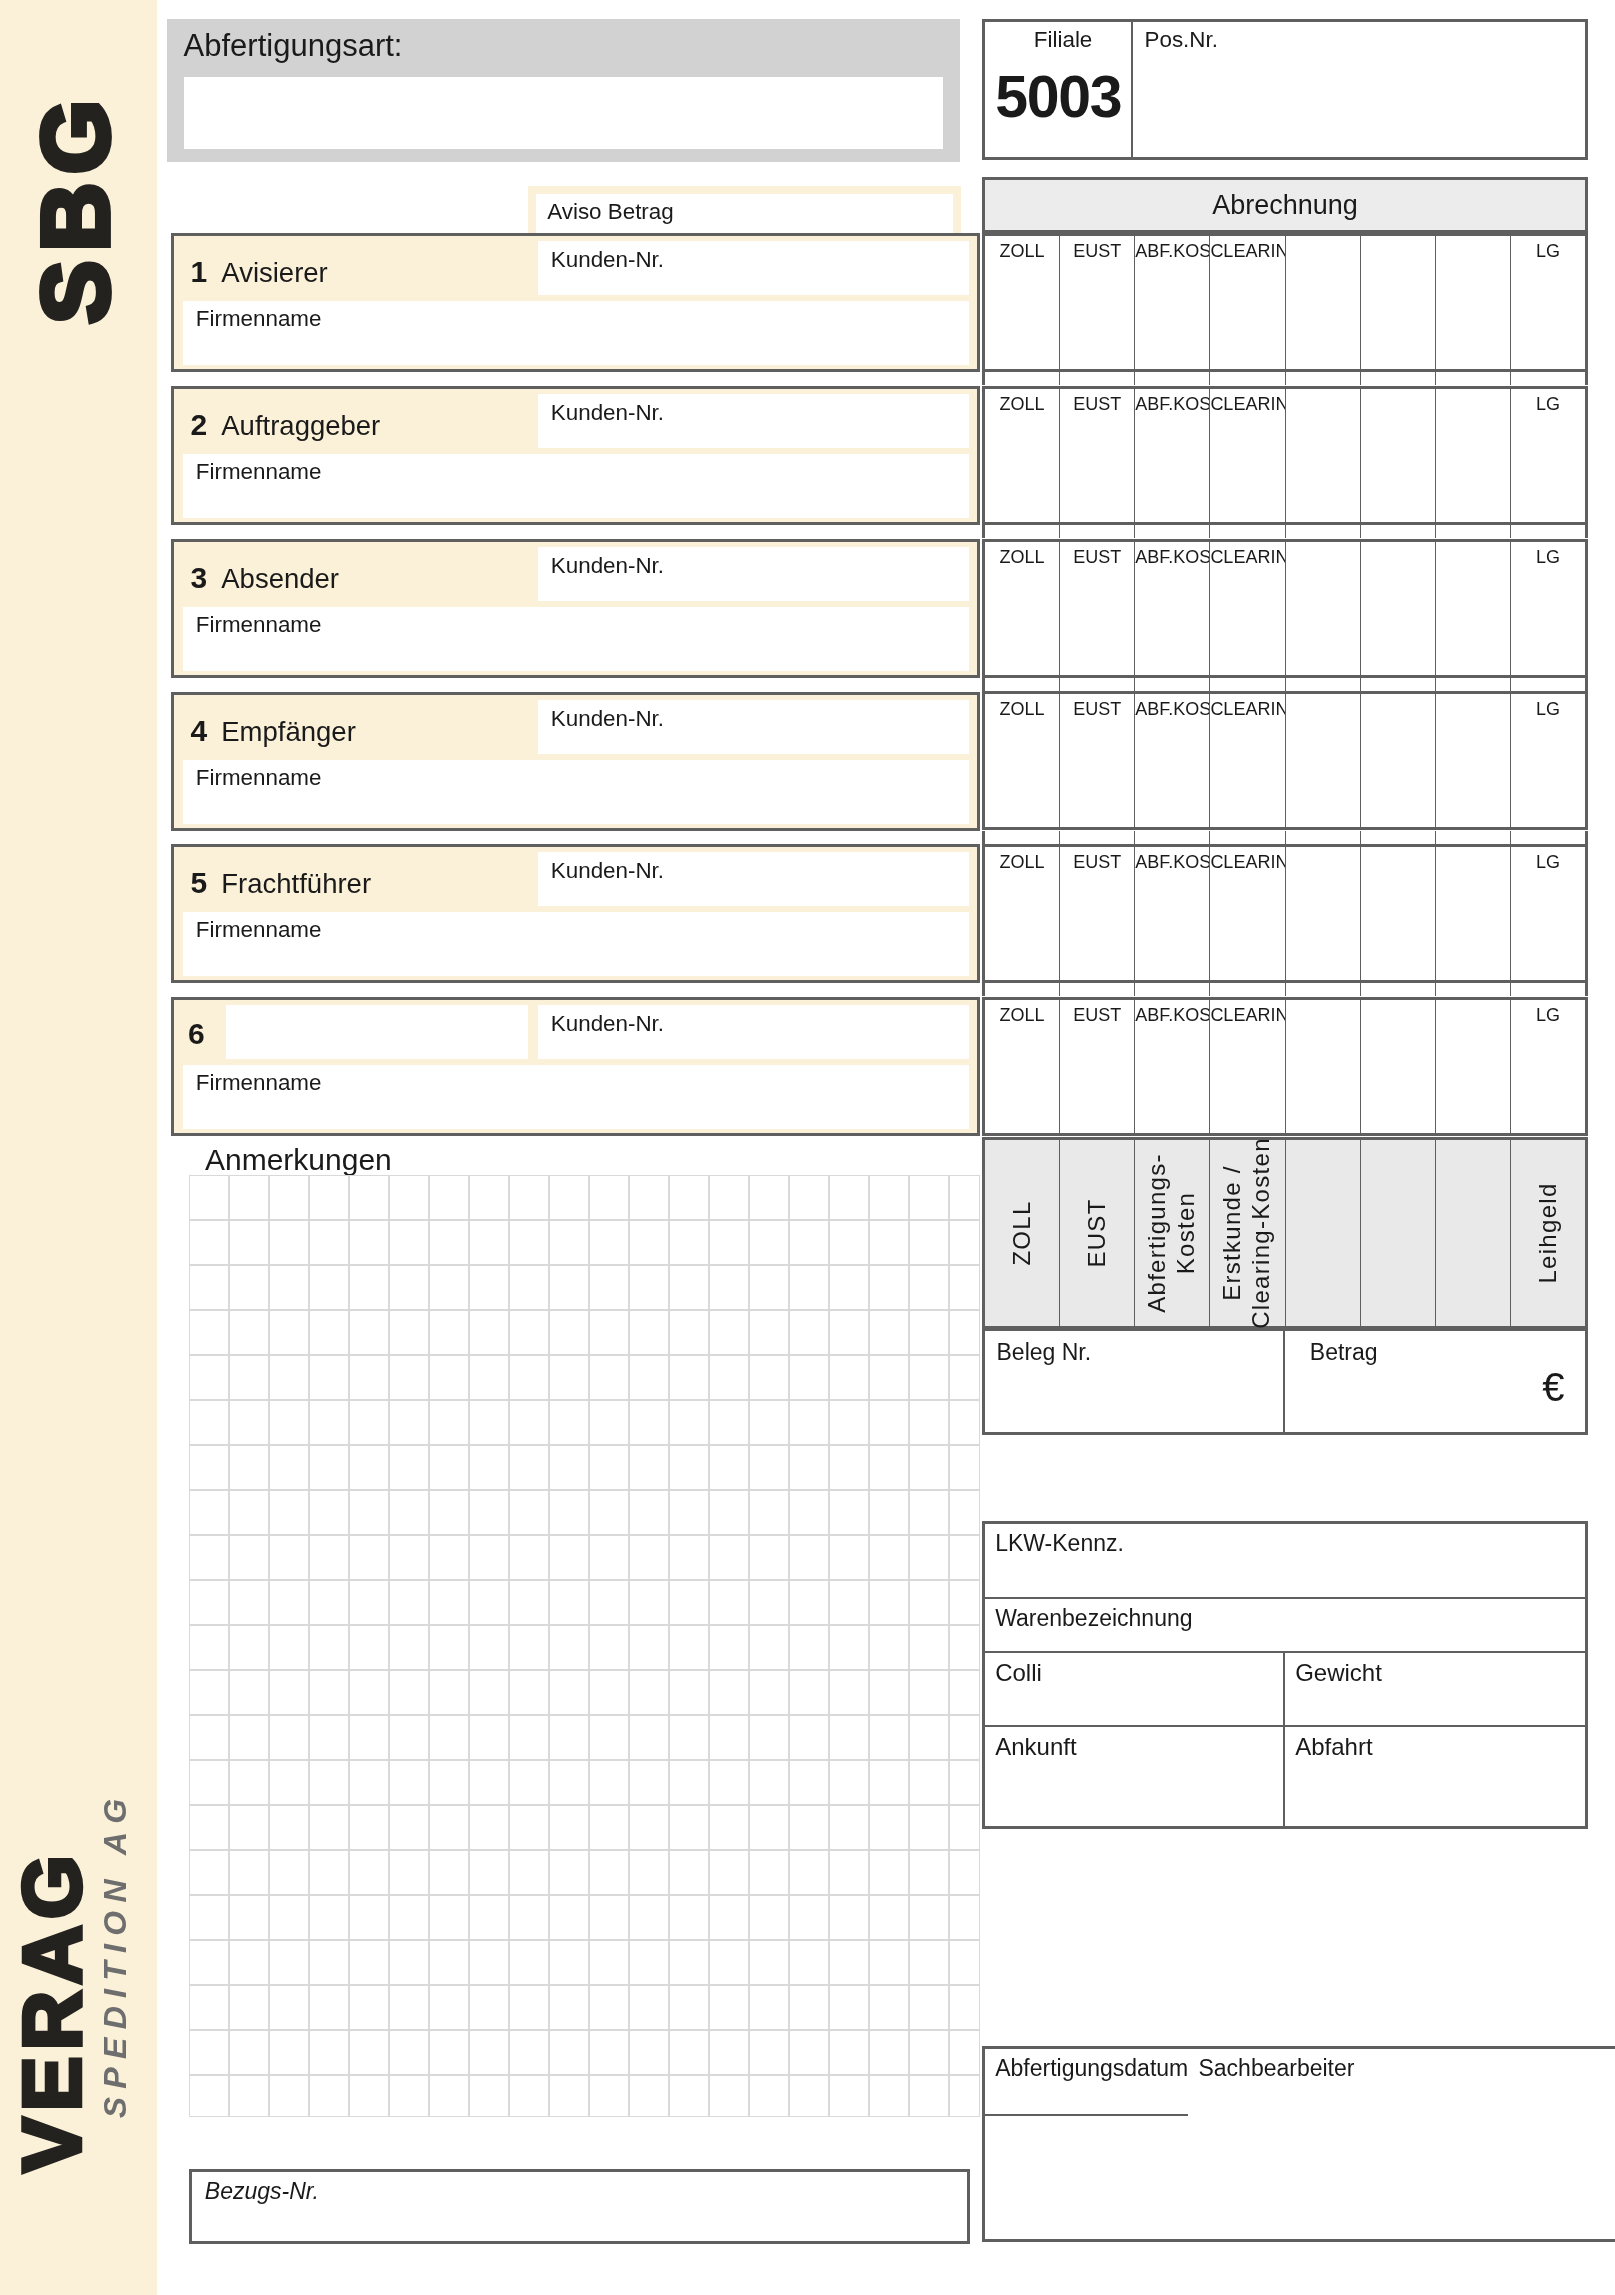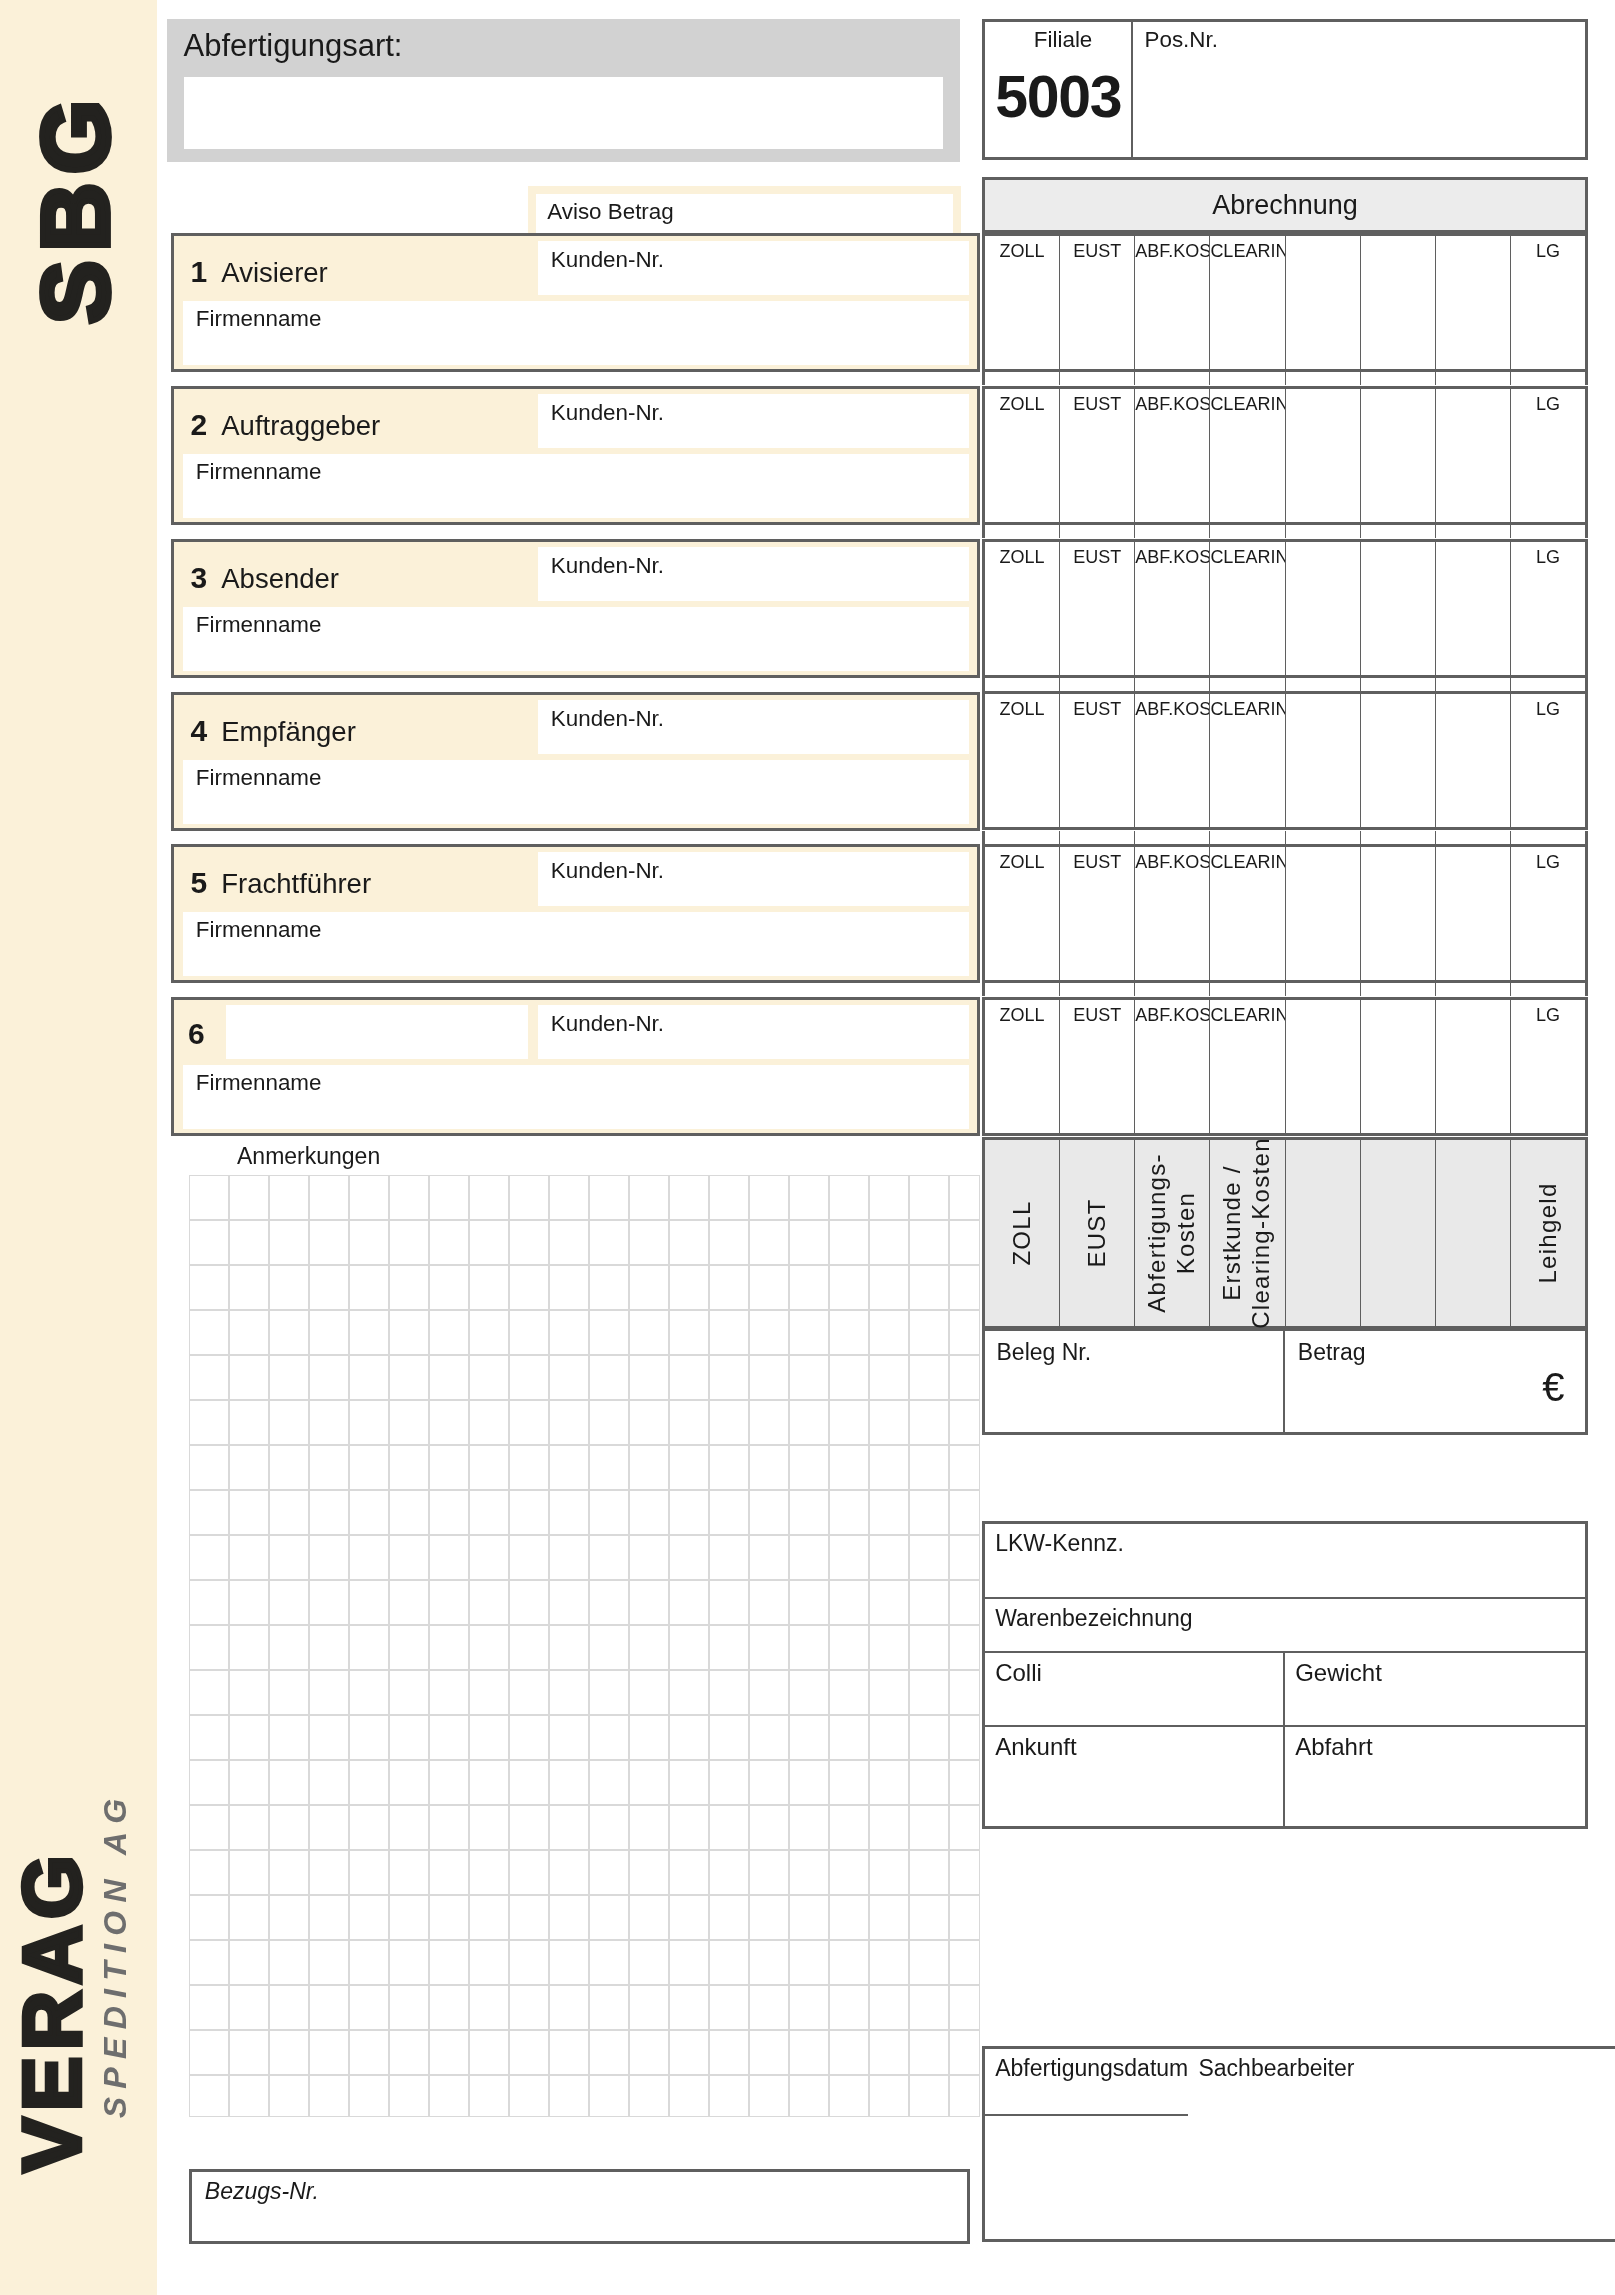--- a/index.html
+++ b/index.html
@@ -79,27 +79,27 @@
     border:3.2px solid var(--border_gray,#5F5F5F);box-sizing:border-box;display:flex;
   }
   .rotcell{flex:1;position:relative;border-right:1.9px solid var(--border_gray,#5F5F5F);}
   .rotcell:last-child{border-right:none;}
   .rot{
     position:absolute;left:50%;top:50%;transform:translate(-50%,-50%) rotate(-90deg);
     font-size:24px;letter-spacing:1.3px;line-height:1.2;text-align:center;white-space:nowrap;
   }
   .beleg-row{
     position:absolute;left:982px;top:1328px;width:606px;height:107px;background:#fff;
-    border:3.2px solid var(--border_gray,#5F5F5F);box-sizing:border-box;display:flex;
+    border:3.2px solid var(--border_gray,#5F5F5F);box-sizing:border-box;display:flex;gap:12px;
   }
   .beleg-cell{width:50%;border-right:2.6px solid var(--border_gray,#5F5F5F);padding:7.7px 0 0 11.5px;font-size:23px;box-sizing:border-box;}
   .betrag-cell{flex:1;position:relative;padding:7.7px 0 0 12.8px;font-size:23px;box-sizing:border-box;}
   .euro{position:absolute;right:20.5px;bottom:22px;font-size:40px;}
   
-  .anm-label{position:absolute;left:205px;top:1143px;font-size:23px;margin-left:32px;}
+  .anm-label{position:absolute;left:205px;top:1143px;font-size:30px;}
   .anm-grid{
     position:absolute;left:189px;top:1175px;width:791px;height:942px;box-sizing:border-box;
     border:1.9px solid var(--grid_line,#D9D9D9);
     background-image:
       repeating-linear-gradient(to right, transparent, transparent 38px, var(--grid_line,#D9D9D9) 38px, var(--grid_line,#D9D9D9) 40px),
       repeating-linear-gradient(to bottom, transparent, transparent 43px, var(--grid_line,#D9D9D9) 43px, var(--grid_line,#D9D9D9) 45px);
   }
   
   .lkw-block{
     position:absolute;left:982px;top:1521px;width:606px;height:308px;background:#fff;

